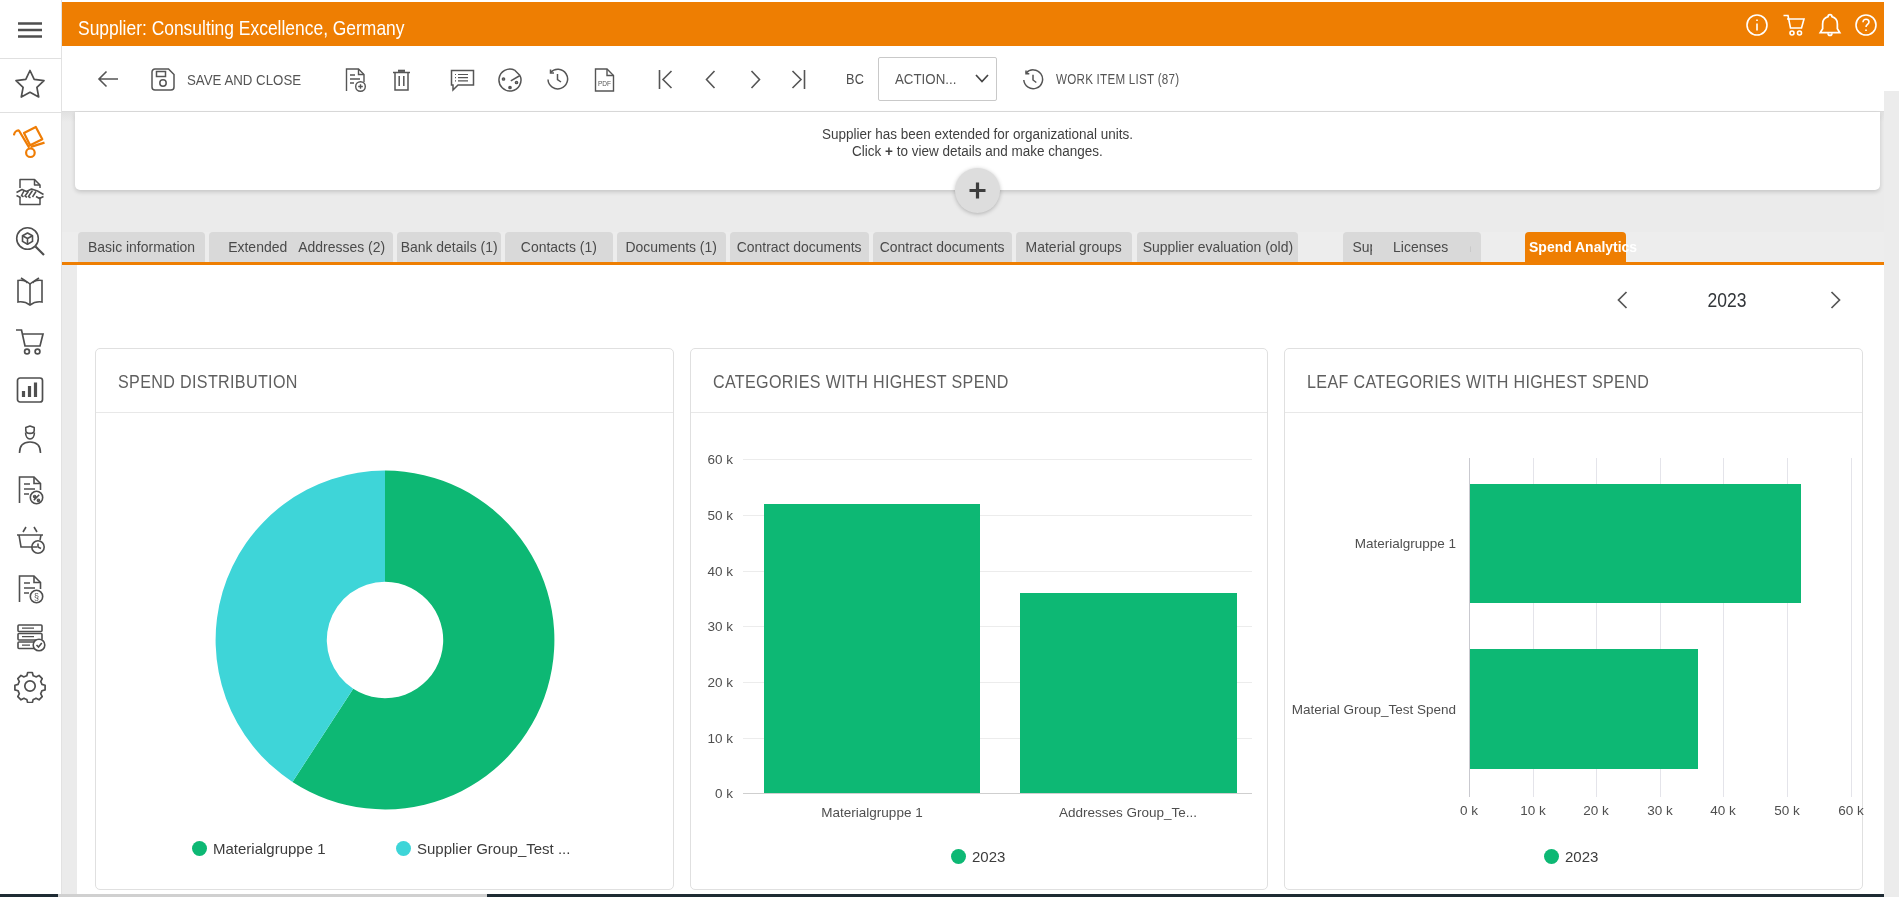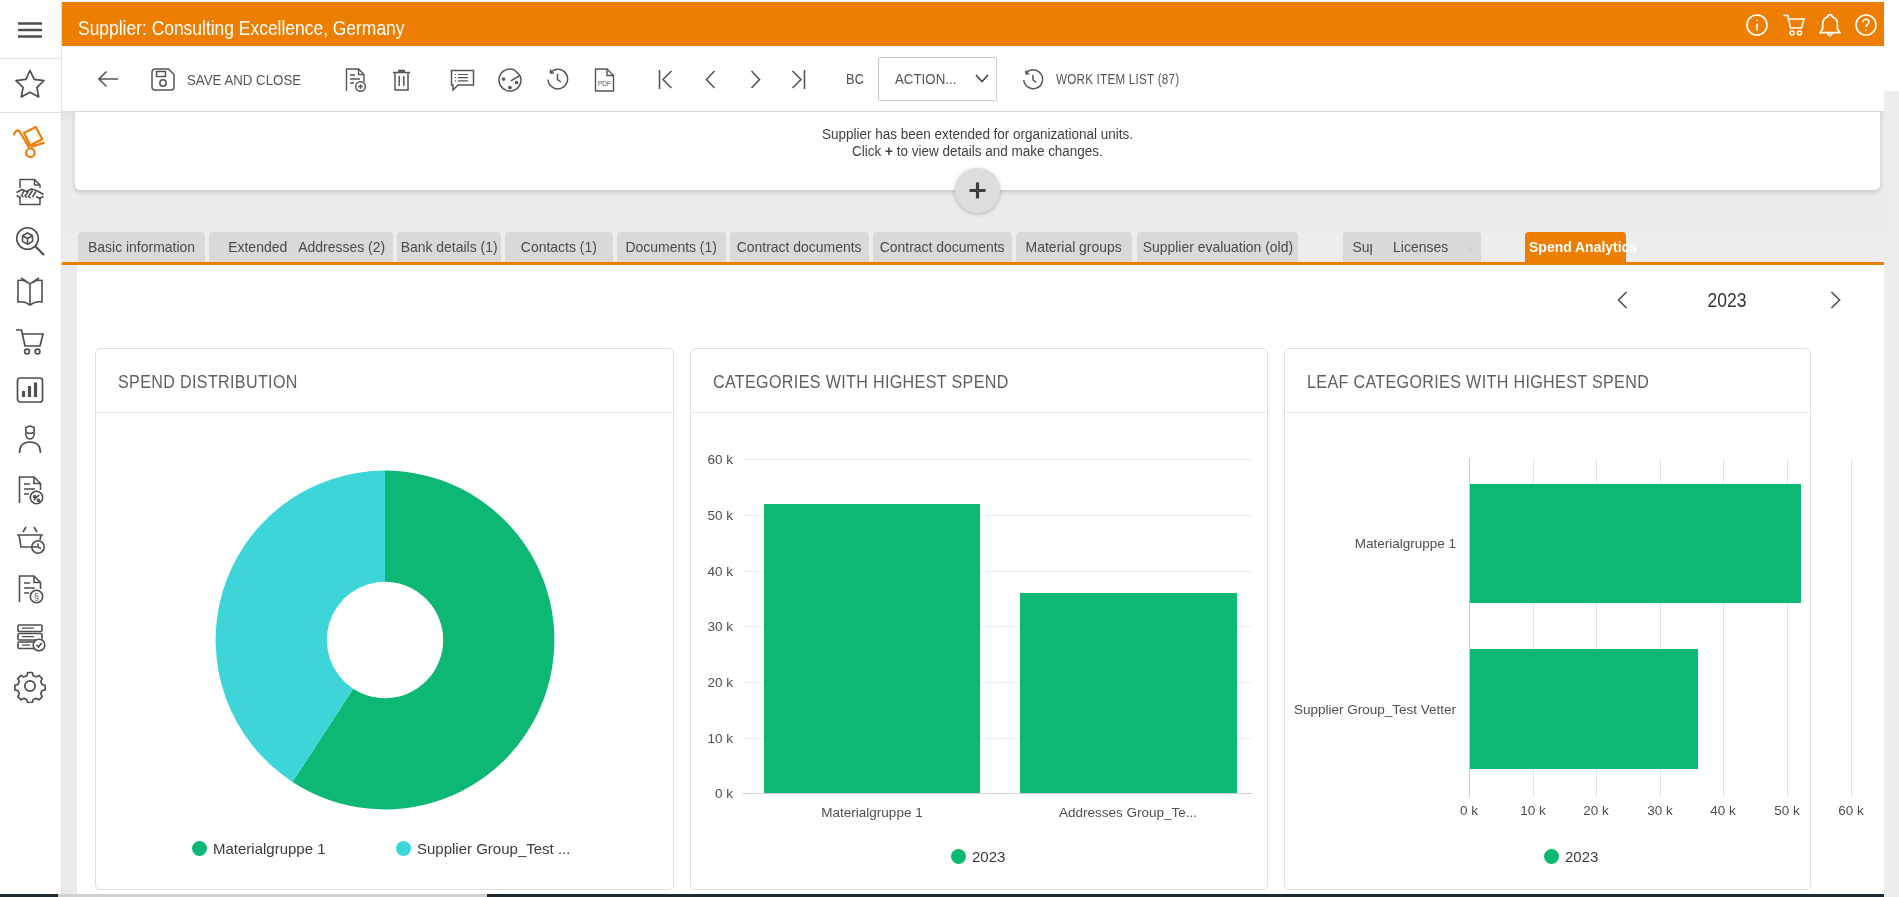--- a/index.html
+++ b/index.html
@@ -253,35 +253,35 @@
 <div class="axlbl" style="right:1166px; top:675px;">20 k</div>
 <div class="axlbl" style="right:1166px; top:731px;">10 k</div>
 <div class="axlbl" style="right:1166px; top:786px;">0 k</div>
 <div class="bar" style="left:764px; top:504px; width:216px; height:289px;"></div>
 <div class="bar" style="left:1020px; top:593px; width:217px; height:200px;"></div>
 <div class="axlbl" style="left:872px; top:805px; transform:translateX(-50%); font-size:13.5px;">Materialgruppe 1</div>
 <div class="axlbl" style="left:1128px; top:805px; transform:translateX(-50%); font-size:13.5px;">Addresses Group_Te...</div>
 <div class="dot" style="left:951px; top:849px; background:#0db874;"></div>
 <div class="legtxt" style="left:972px; top:848px; font-size:15px;">2023</div>
 
-<div class="card" style="left:1284px; width:527px;">
+<div class="card" style="left:1284px; width:579px;">
   <div class="cardtitle" style="top:22px;">LEAF CATEGORIES WITH HIGHEST SPEND</div>
   <div class="carddiv"></div>
 </div>
 <div class="gl" style="left:1469px; top:458px; width:1px; height:339px; background:#c9c9cf;"></div>
 <div class="gl" style="left:1533px; top:458px; width:1px; height:339px; background:#e4e4ea;"></div>
 <div class="gl" style="left:1596px; top:458px; width:1px; height:339px; background:#e4e4ea;"></div>
 <div class="gl" style="left:1660px; top:458px; width:1px; height:339px; background:#e4e4ea;"></div>
 <div class="gl" style="left:1723px; top:458px; width:1px; height:339px; background:#e4e4ea;"></div>
 <div class="gl" style="left:1787px; top:458px; width:1px; height:339px; background:#e4e4ea;"></div>
 <div class="gl" style="left:1851px; top:458px; width:1px; height:339px; background:#e4e4ea;"></div>
 <div class="bar" style="left:1470px; top:484px; width:331px; height:119px;"></div>
 <div class="bar" style="left:1470px; top:649px; width:228px; height:120px;"></div>
 <div class="axlbl" style="right:443px; top:536px; font-size:13.5px;">Materialgruppe 1</div>
-<div class="axlbl" style="right:443px; top:702px; font-size:13.5px;">Supplier Group_Test Vetter</div>
+<div class="axlbl" style="right:443px; top:702px; font-size:13.5px;">Material Group_Test Spend</div>
 <div class="axlbl" style="left:1469px; top:803px; transform:translateX(-50%);">0 k</div>
 <div class="axlbl" style="left:1533px; top:803px; transform:translateX(-50%);">10 k</div>
 <div class="axlbl" style="left:1596px; top:803px; transform:translateX(-50%);">20 k</div>
 <div class="axlbl" style="left:1660px; top:803px; transform:translateX(-50%);">30 k</div>
 <div class="axlbl" style="left:1723px; top:803px; transform:translateX(-50%);">40 k</div>
 <div class="axlbl" style="left:1787px; top:803px; transform:translateX(-50%);">50 k</div>
 <div class="axlbl" style="left:1851px; top:803px; transform:translateX(-50%);">60 k</div>
 <div class="dot" style="left:1544px; top:849px; background:#0db874;"></div>
 <div class="legtxt" style="left:1565px; top:848px; font-size:15px;">2023</div>
 

